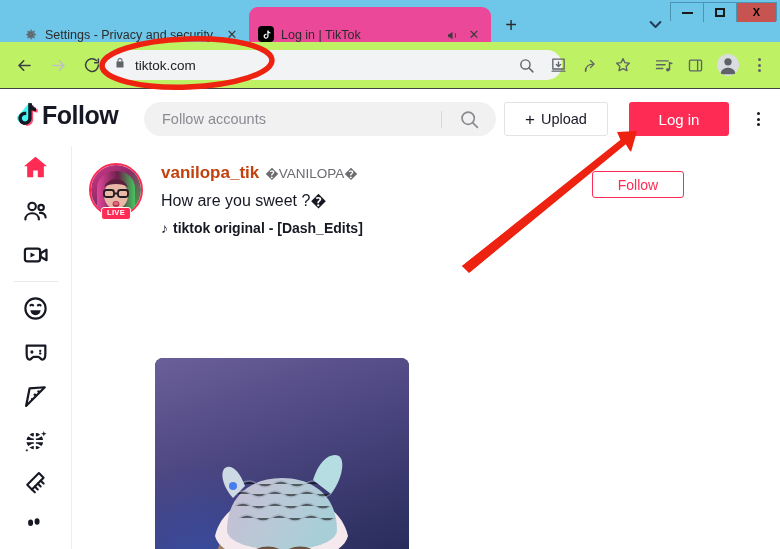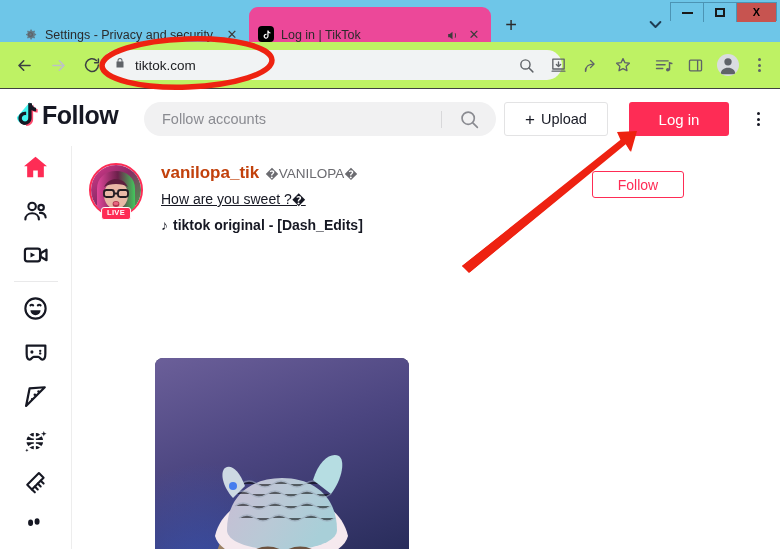--- a/index.html
+++ b/index.html
@@ -140,21 +140,21 @@
     border: 2px solid #fe2c55; position: relative;
   }
   .live-badge {
     position: absolute; left: 50%; transform: translateX(-50%); bottom: -3px;
     background: #fe2c55; color: #fff; font-size: 7.5px; font-weight: bold;
     padding: 1.5px 5px; border-radius: 3px; letter-spacing: 0.3px;
     border: 1.5px solid #fff; line-height: 1.1;
   }
   .post-meta .uname { font-size: 17px; font-weight: bold; color: #c2410c; }
   .post-meta .nick { font-size: 13.5px; font-weight: normal; color: #6b6b70; margin-left: 6px; }
-  .post-meta .desc { font-size: 14px; color: #161823; margin-top: 6px; text-decoration: underline; }
+  .post-meta .desc { font-size: 16px; color: #161823; margin-top: 6px; }
   .post-meta .music { font-size: 14px; color: #161823; margin-top: 9px; font-weight: bold; }
   .post-meta .music .note { margin-right: 5px; font-weight: normal; }
   .follow-btn {
     position: absolute; left: 519px; top: 25px; width: 92px; height: 27px;
     border: 1px solid #fe2c55; border-radius: 3px; background: #fff;
     color: #fe2c55; font-size: 14px;
     display: flex; align-items: center; justify-content: center;
   }
   .video-card {
     position: absolute; left: 82px; top: 212px; width: 254px; height: 300px;

